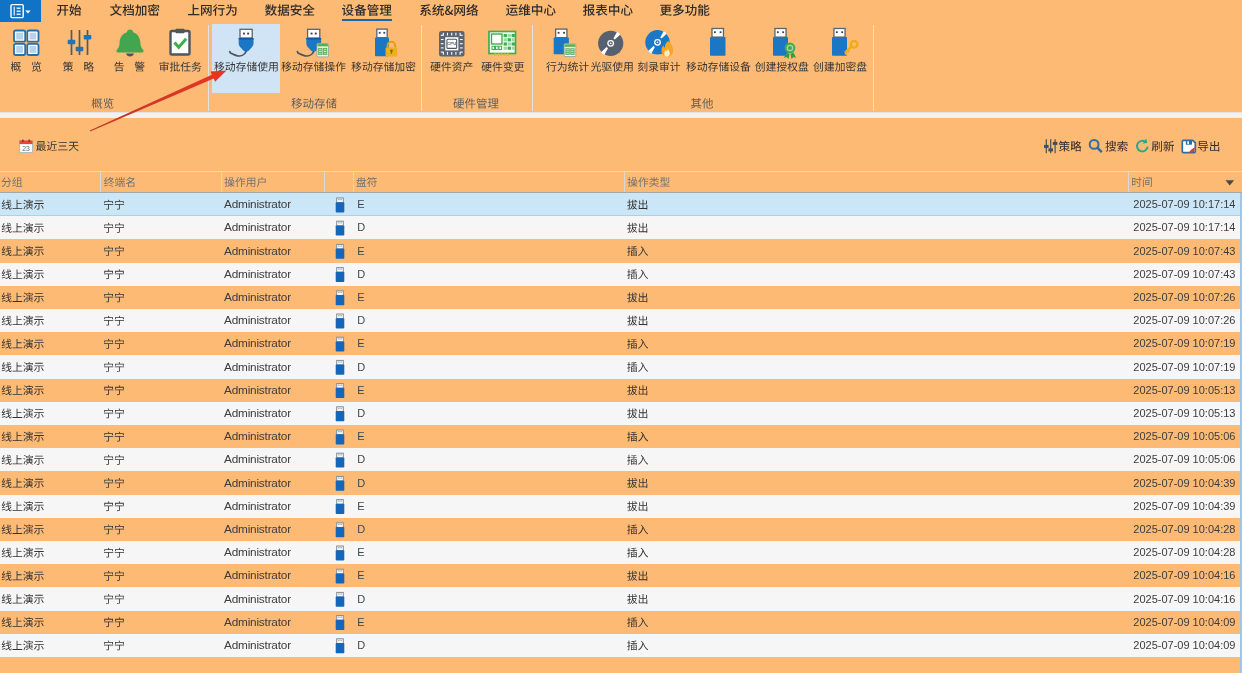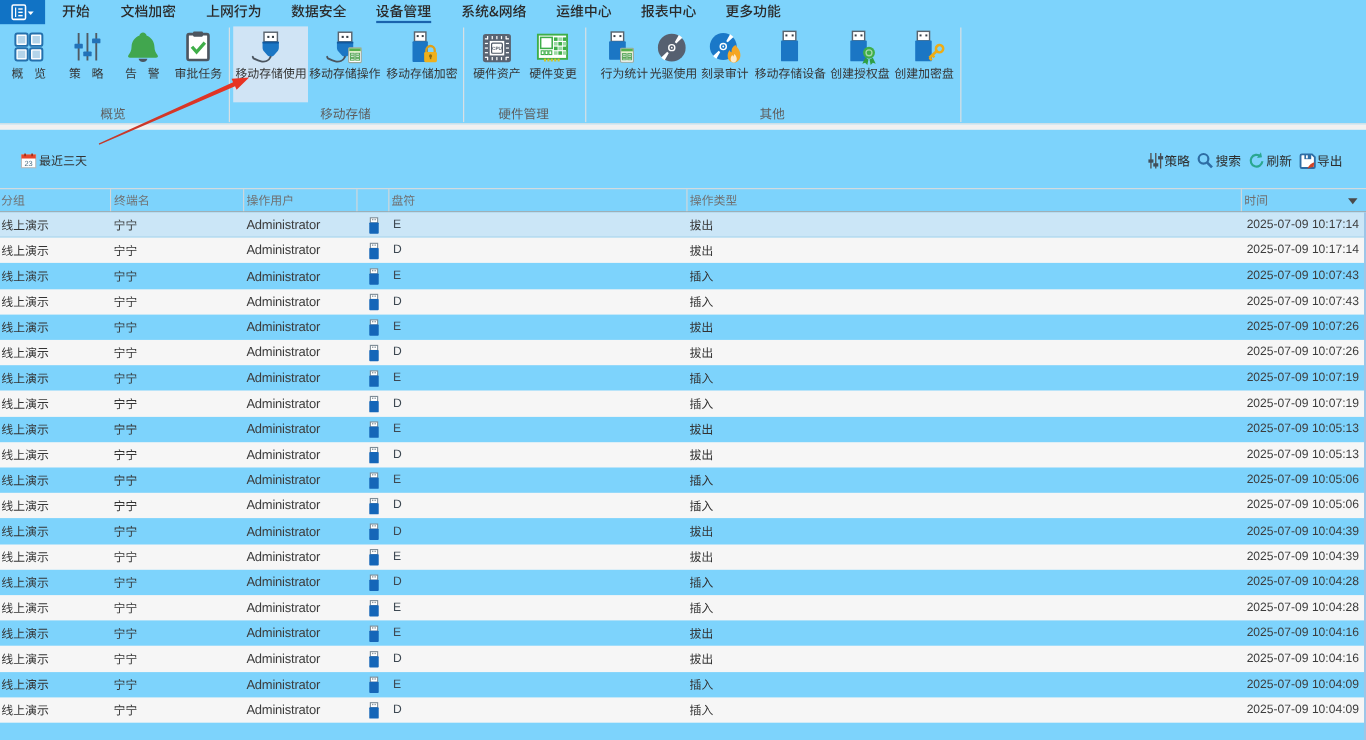--- a/index.html
+++ b/index.html
@@ -1,14 +1,14 @@
 <!DOCTYPE html>
 <html><head><meta charset="utf-8"><title>t</title><style>
 html,body{margin:0;padding:0;background:#fff}
-#page{position:relative;width:1242px;height:673px;background:#7dd3fc;overflow:hidden;
+#page{position:relative;width:1242px;height:673px;background:#fdba74;overflow:hidden;
 font-family:"Liberation Sans",sans-serif;-webkit-font-smoothing:antialiased}
 .abs{position:absolute;white-space:pre}
 #ov{position:absolute;left:0;top:0}
 </style></head><body>
 <div id="page">
 <div class="abs" style="left:0;top:0;width:41px;height:22px;background:#1173c5"></div>
 <div class="abs" style="left:341.5px;top:19.4px;width:50px;height:2px;background:#1a63ad"></div>
 <div class="abs" style="left:211.5px;top:23.5px;width:68.5px;height:69.5px;background:#d0e4f5"></div>
 <div class="abs" style="left:207.5px;top:25px;width:1px;height:86px;background:#e2e2e2"></div>
 <div class="abs" style="left:421.0px;top:25px;width:1px;height:86px;background:#e2e2e2"></div>

